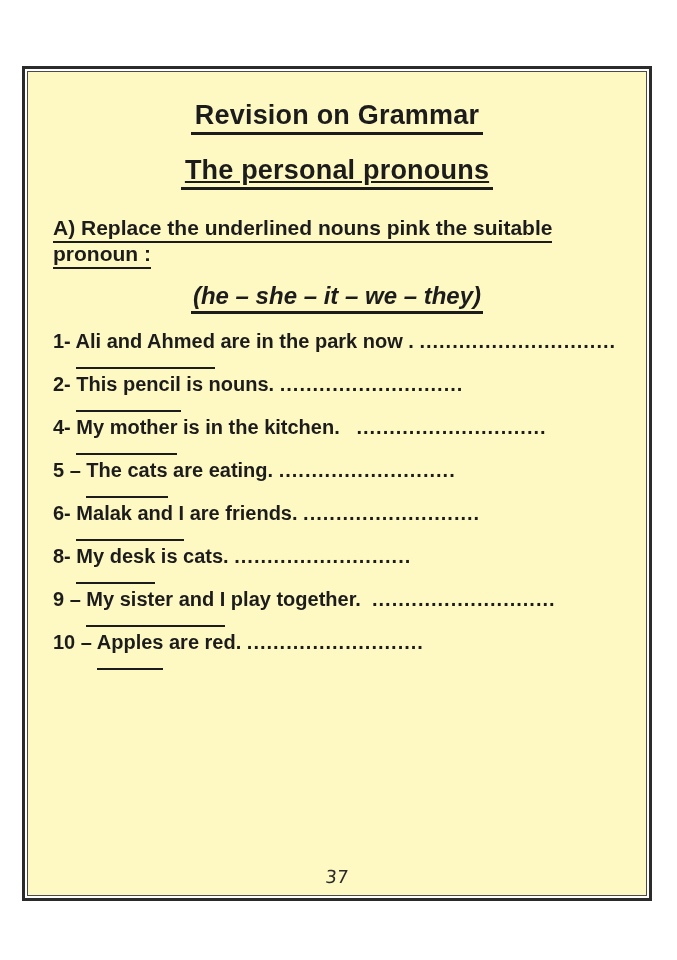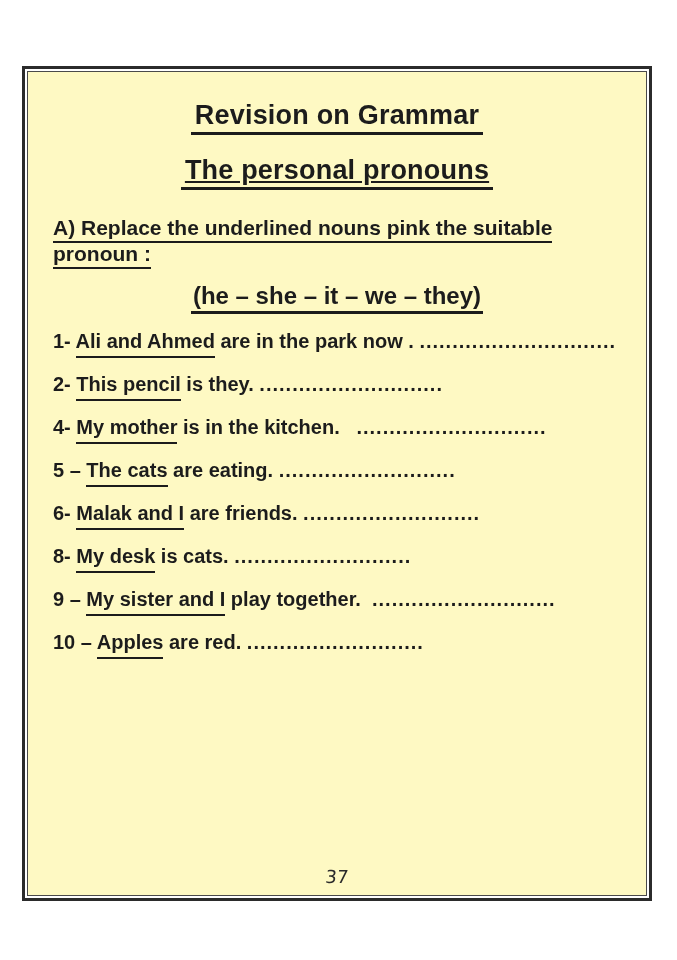--- a/index.html
+++ b/index.html
@@ -59,32 +59,32 @@
     line-height: 26px;
     margin-top: 29px;
   }
   .section-heading .u { border-bottom-width: 2px; padding-bottom: 2px; }
   .pronoun-bank {
     font-size: 24px;
     font-weight: 700;
     line-height: 30px;
     margin-top: 14px;
   }
-  .pronoun-bank .u { border-bottom-width: 3px; padding: 0 2px 2px 2px; }
+  .pronoun-bank .u { border-bottom-width: 3px; padding: 0 2px 2px 2px; font-style: italic; }
   .items {
     margin-top: 18px;
   }
   .item {
     font-size: 20px;
     font-weight: 700;
     line-height: 24px;
     margin-bottom: 19px;
     white-space: nowrap;
   }
-  .item .u { border-bottom-width: 2px; padding-bottom: 4px; }
+  .item .u { border-bottom-width: 2px; padding-bottom: 15px; }
   .dots {
     letter-spacing: 1px;
     font-weight: 700;
   }
   .page-number {
     position: absolute;
     bottom: 11px;
     left: 0;
     width: 100%;
     text-align: center;
@@ -113,21 +113,21 @@
   </div>
 
   <div class="pronoun-bank center">
     <span class="u">(he – she – it – we – they)</span>
   </div>
 
   <div class="items">
 
     <div class="item"><span class="b">1- </span><span class="b u">Ali and Ahmed</span><span class="b"> are in the park now . </span><span class="dots">..............................</span></div>
 
-    <div class="item"><span class="b">2- </span><span class="b u">This pencil</span><span class="b"> is they. </span><span class="dots">............................</span></div>
+    <div class="item"><span class="b">2- </span><span class="b u">This pencil</span><span class="b"> is nouns. </span><span class="dots">............................</span></div>
 
 
     <div class="item"><span class="b">4- </span><span class="b u">My mother</span><span class="b"> is in the kitchen. &nbsp;&nbsp;</span><span class="dots">.............................</span></div>
 
     <div class="item"><span class="b">5 – </span><span class="b u">The cats</span><span class="b"> are eating. </span><span class="dots">...........................</span></div>
 
     <div class="item"><span class="b">6- </span><span class="b u">Malak and I</span><span class="b"> are friends. </span><span class="dots">...........................</span></div>
 
 
     <div class="item"><span class="b">8- </span><span class="b u">My desk</span><span class="b"> is cats. </span><span class="dots">...........................</span></div>

